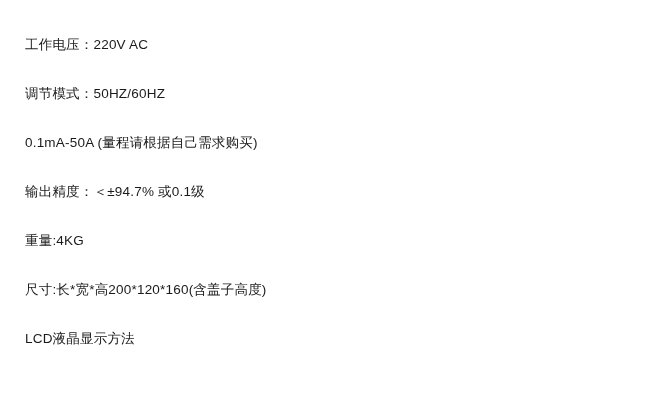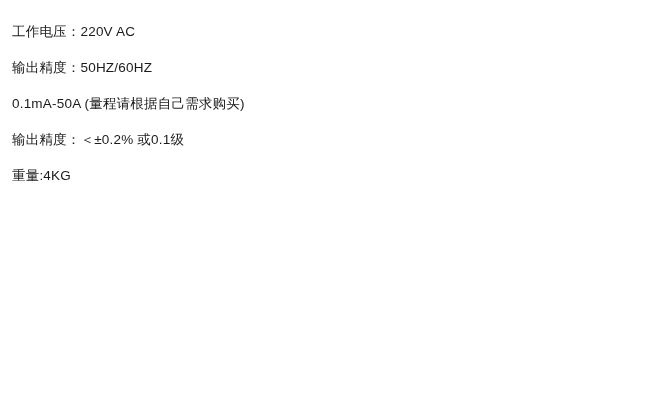--- a/index.html
+++ b/index.html
@@ -16,30 +16,32 @@
   }
   .spec-sheet {
     padding: 14px 0 0 8px;
     box-sizing: border-box;
   }
   .spec-line {
     font-size: 13.5px;
     line-height: 1.0;
     color: #1a1a1a;
     white-space: pre;
-    margin: 0;
+    margin: 13px;
     padding: 0 0 0 4px;
     height: 36px;
     display: flex;
     align-items: center;
     letter-spacing: 0.2px;
   }
 </style>
 </head>
 <body>
 
 <div class="spec-sheet">
   <div class="spec-line">工作电压：220V AC</div>
-  <div class="spec-line">输出精度：50HZ/60HZ</div>
+  <div class="spec-line">调节模式：50HZ/60HZ</div>
   <div class="spec-line">0.1mA-50A (量程请根据自己需求购买)</div>
-  <div class="spec-line">输出精度：＜±0.2% 或0.1级</div>
+  <div class="spec-line">输出精度：＜±94.7% 或0.1级</div>
   <div class="spec-line">重量:4KG</div>
+  <div class="spec-line">尺寸:长*宽*高200*120*160(含盖子高度)</div>
+  <div class="spec-line">LCD液晶显示方法</div>
 </div>
 
 </body></html>

